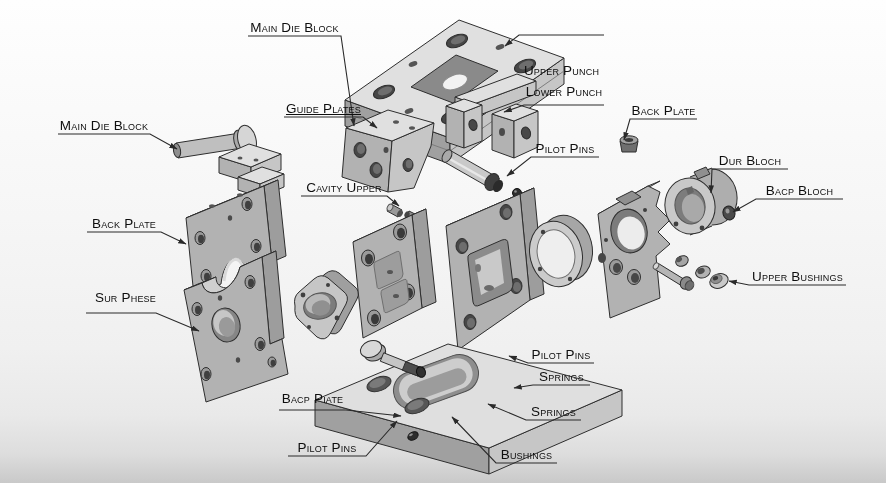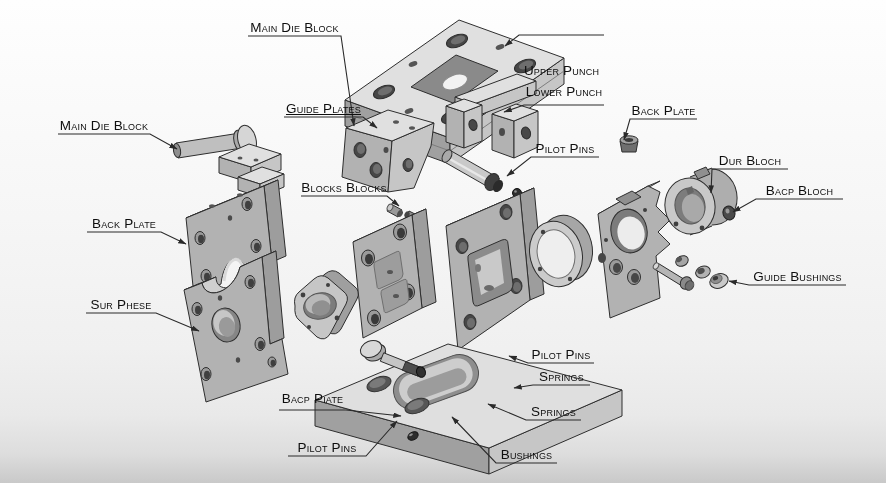--- a/index.html
+++ b/index.html
@@ -315,26 +315,26 @@
 </svg>
 
 <div id="label-layer">
       <div class="plabel" style="left: 248px; width: 93px; top: 20px; color: rgb(14, 14, 14);">Main Die Block</div>
       <div class="plabel" style="left: 519px; width: 85px; top: 19px; color: rgb(14, 14, 14); margin-top: 44px;">Upper Punch</div>
       <div class="plabel" style="left: 284px; width: 79px; top: 101px; color: rgb(14, 14, 14); text-decoration: underline;">Guide Plates</div>
       <div class="plabel" style="left: 524px; width: 80px; top: 84px; color: rgb(14, 14, 14);">Lower Punch</div>
       <div class="plabel" style="left: 58px; width: 92px; top: 118px; color: rgb(14, 14, 14);">Main Die Block</div>
       <div class="plabel" style="left: 630px; width: 67px; top: 103px; color: rgb(14, 14, 14);">Back Plate</div>
       <div class="plabel" style="left: 531px; width: 68px; top: 141px; color: rgb(14, 14, 14);">Pilot Pins</div>
-      <div class="plabel" style="left: 301px; width: 86px; top: 180px; color: rgb(14, 14, 14);">Blocks Blocks</div>
+      <div class="plabel" style="left: 301px; width: 86px; top: 180px; color: rgb(14, 14, 14);">Cavity Upper</div>
       <div class="plabel" style="left: 712px; width: 76px; top: 153px; color: rgb(14, 14, 14);">Dur Bloch</div>
       <div class="plabel" style="left: 756px; width: 87px; top: 183px; color: rgb(14, 14, 14);">Bacp Bloch</div>
       <div class="plabel" style="left: 87px; width: 74px; top: 216px; color: rgb(14, 14, 14);">Back Plate</div>
-      <div class="plabel" style="left: 749px; width: 97px; top: 269px; color: rgb(14, 14, 14);">Guide Bushings</div>
-      <div class="plabel" style="left: 86px; width: 70px; top: 297px; color: rgb(14, 14, 14);">Sur Phese</div>
+      <div class="plabel" style="left: 749px; width: 97px; top: 269px; color: rgb(14, 14, 14);">Upper Bushings</div>
+      <div class="plabel" style="left: 86px; width: 70px; top: 290px; color: rgb(14, 14, 14); text-align: right;">Sur Phese</div>
       <div class="plabel" style="left: 528px; width: 66px; top: 347px; color: rgb(14, 14, 14);">Pilot Pins</div>
       <div class="plabel" style="left: 533px; width: 57px; top: 369px; color: rgb(14, 14, 14);">Springs</div>
       <div class="plabel" style="left: 279px; width: 67px; top: 391px; color: rgb(14, 14, 14);">Bacp Piate</div>
       <div class="plabel" style="left: 526px; width: 55px; top: 404px; color: rgb(14, 14, 14);">Springs</div>
       <div class="plabel" style="left: 288px; width: 78px; top: 440px; color: rgb(14, 14, 14);">Pilot Pins</div>
       <div class="plabel" style="left: 496px; width: 61px; top: 447px; color: rgb(14, 14, 14);">Bushings</div>
     </div>
 </div>
 
 </body></html>

